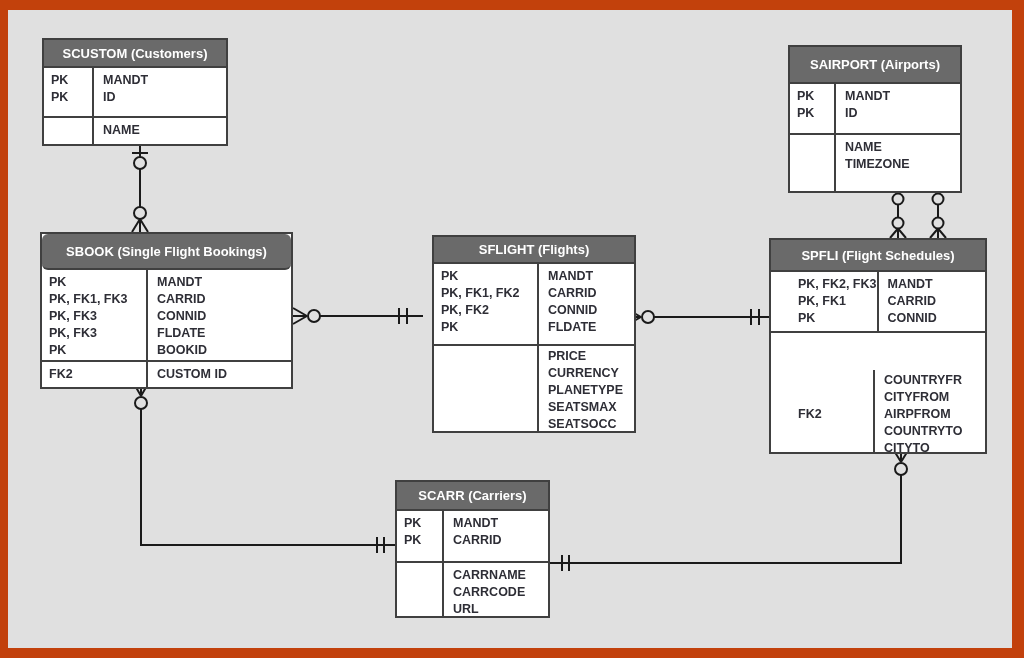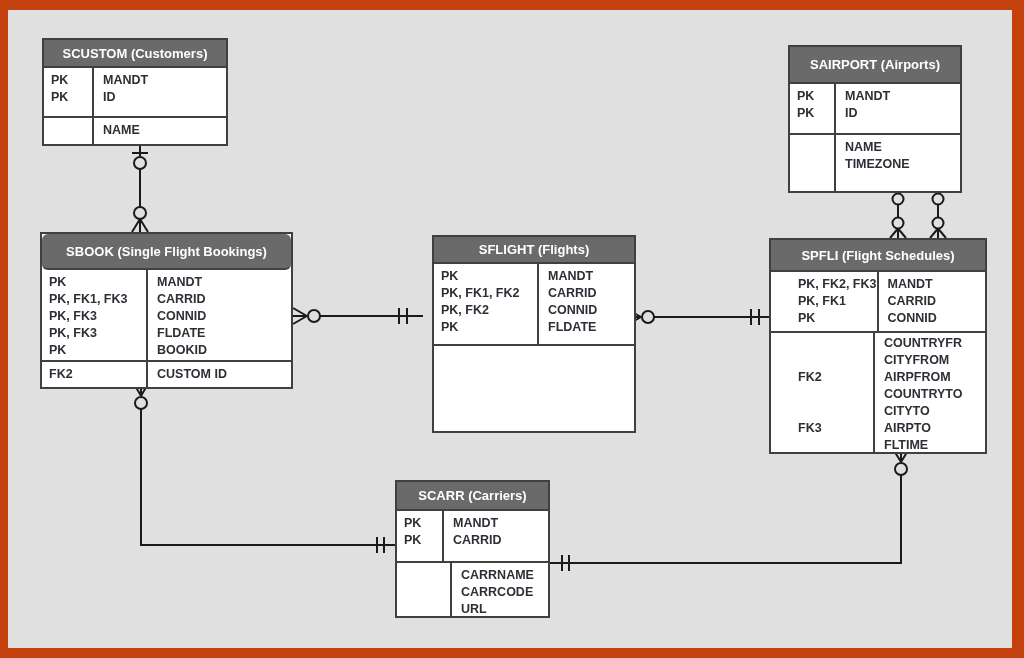--- a/index.html
+++ b/index.html
@@ -34,25 +34,25 @@
   #t-sbook .hdr{height:36px;border-radius:6px;} #t-sbook .s0{height:90px;} #t-sbook .s1{height:27px;}
   #t-sbook .kcol{flex-basis:104px;}
 
   #t-sflight{left:423px;top:235px;width:204px;margin-left:9px;}
   #t-sflight .hdr{height:27px;} #t-sflight .s0{height:80px;} #t-sflight .s1{height:87px;}
   #t-sflight .s1 .kcol,#t-sflight .s1 .fcol{padding-top:2px;}
   #t-sflight .kcol{flex-basis:103px;}
 
   #t-spfli{left:769px;top:238px;width:218px;}
   #t-spfli .hdr{height:32px;} #t-spfli .s0{height:59px;} #t-spfli .s1{height:121px;}
-  #t-spfli .s1 .kcol,#t-spfli .s1 .fcol{padding-top:2px;}
+  #t-spfli .s1 .kcol,#t-spfli .s1 .fcol{padding-top:2px;margin-top:37px;}
   #t-spfli .kcol{flex-basis:102px;padding-left:27px;}
 
   #t-scarr{left:395px;top:480px;width:155px;}
-  #t-scarr .hdr{height:29px;} #t-scarr .s0{height:50px;} #t-scarr .s1{height:55px;padding-left:8px;}
+  #t-scarr .hdr{height:29px;} #t-scarr .s0{height:50px;} #t-scarr .s1{height:55px;}
   #t-scarr .kcol{flex-basis:45px;}
 </style>
 </head>
 <body>
 
 <div id="page">
   <div id="canvas"></div>
 
   <svg class="rel" viewBox="0 0 1024 658" xmlns="http://www.w3.org/2000/svg">
 
@@ -206,20 +206,27 @@
         <div class="ln">FLDATE</div>
       </div>
     </div>
     <div class="sec s1 sep">
       <div class="kcol">
         <div class="ln"></div>
         <div class="ln"></div>
         <div class="ln"></div>
         <div class="ln"></div>
         <div class="ln"></div>
+      </div>
+      <div class="fcol">
+        <div class="ln">PRICE</div>
+        <div class="ln">CURRENCY</div>
+        <div class="ln">PLANETYPE</div>
+        <div class="ln">SEATSMAX</div>
+        <div class="ln">SEATSOCC</div>
       </div>
     </div>
   </div>
 
   <div class="tbl" id="t-spfli">
     <div class="hdr">SPFLI (Flight Schedules)</div>
     <div class="sec s0">
       <div class="kcol">
         <div class="ln">PK, FK2, FK3</div>
         <div class="ln">PK, FK1</div>

